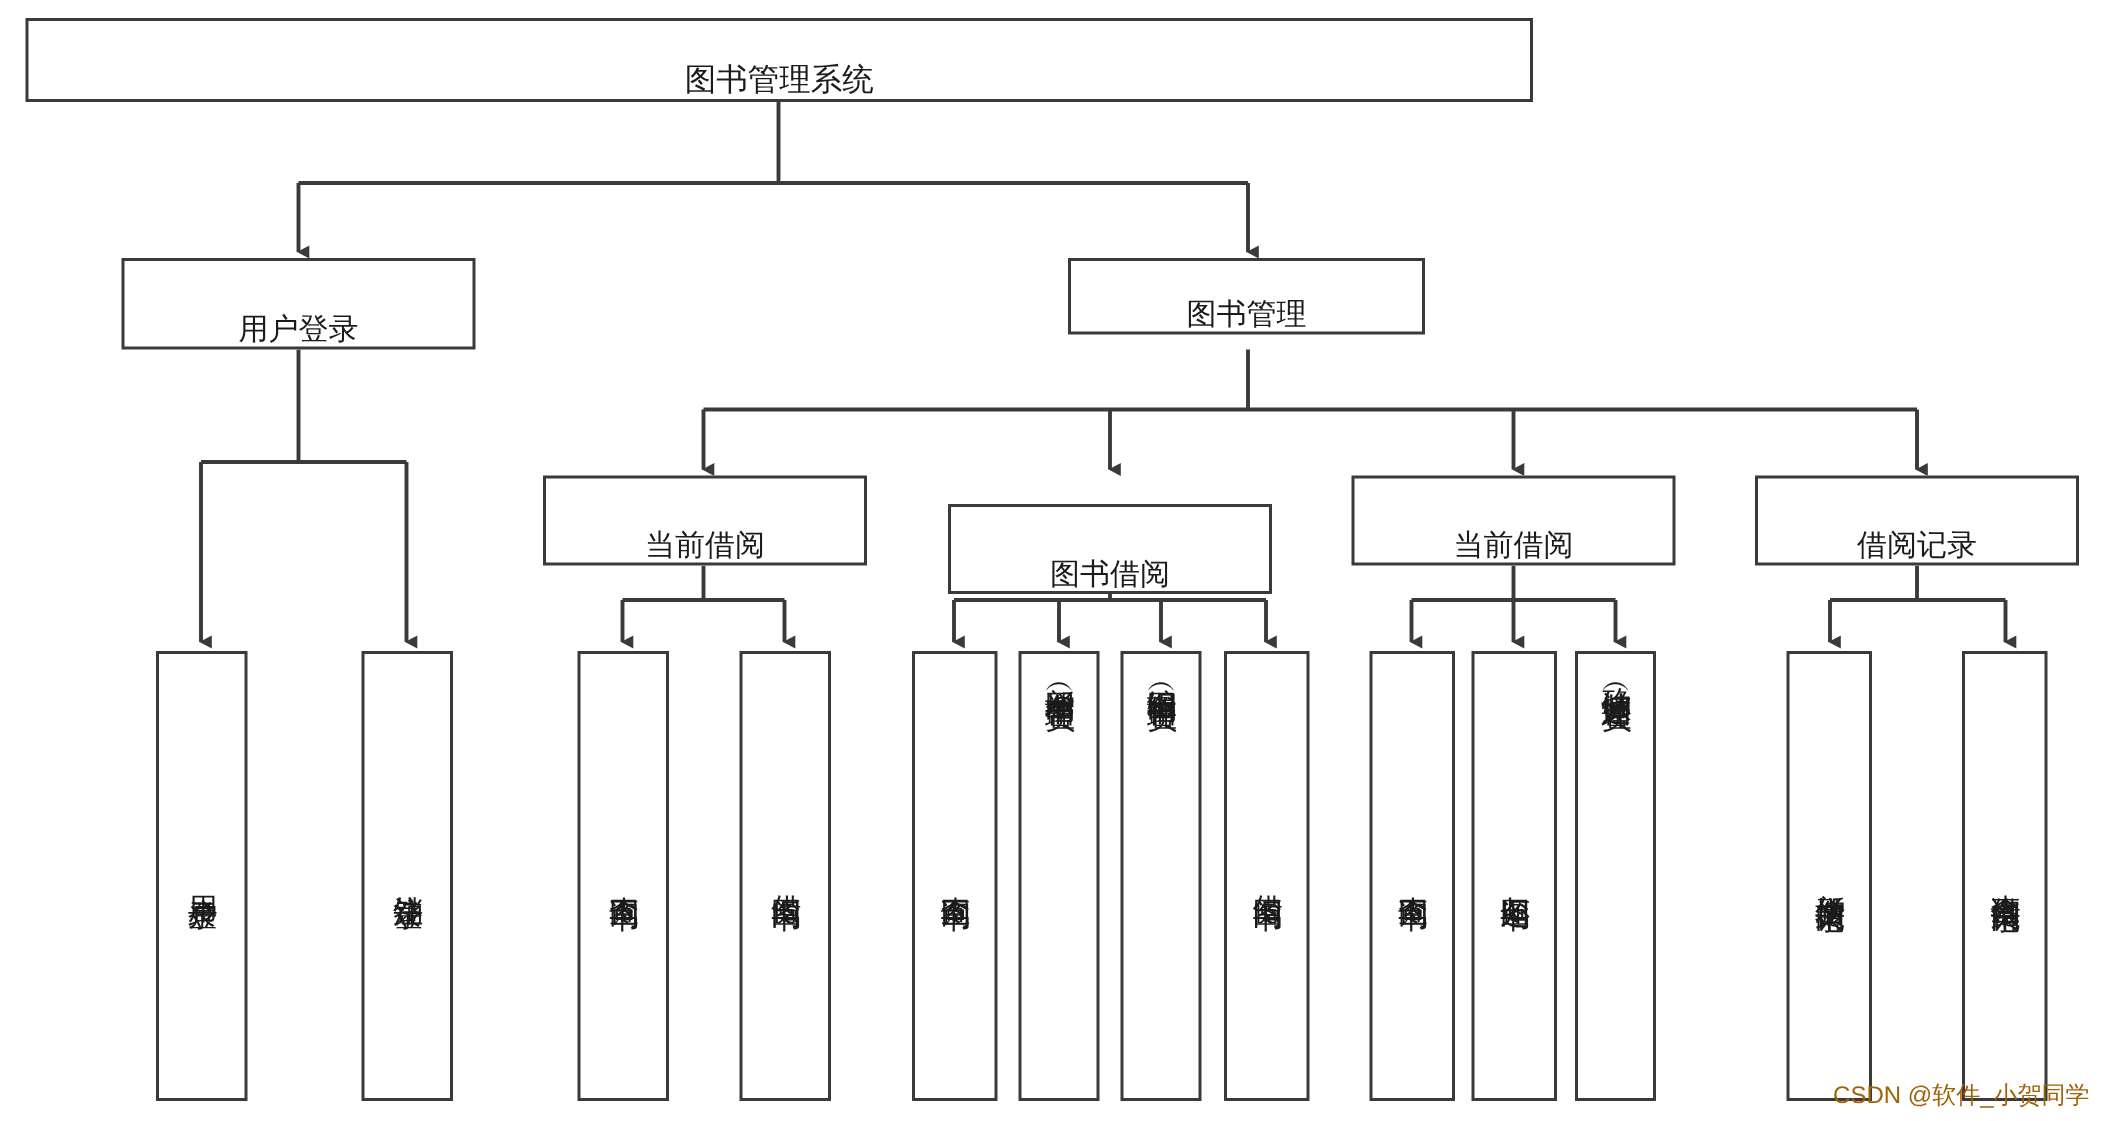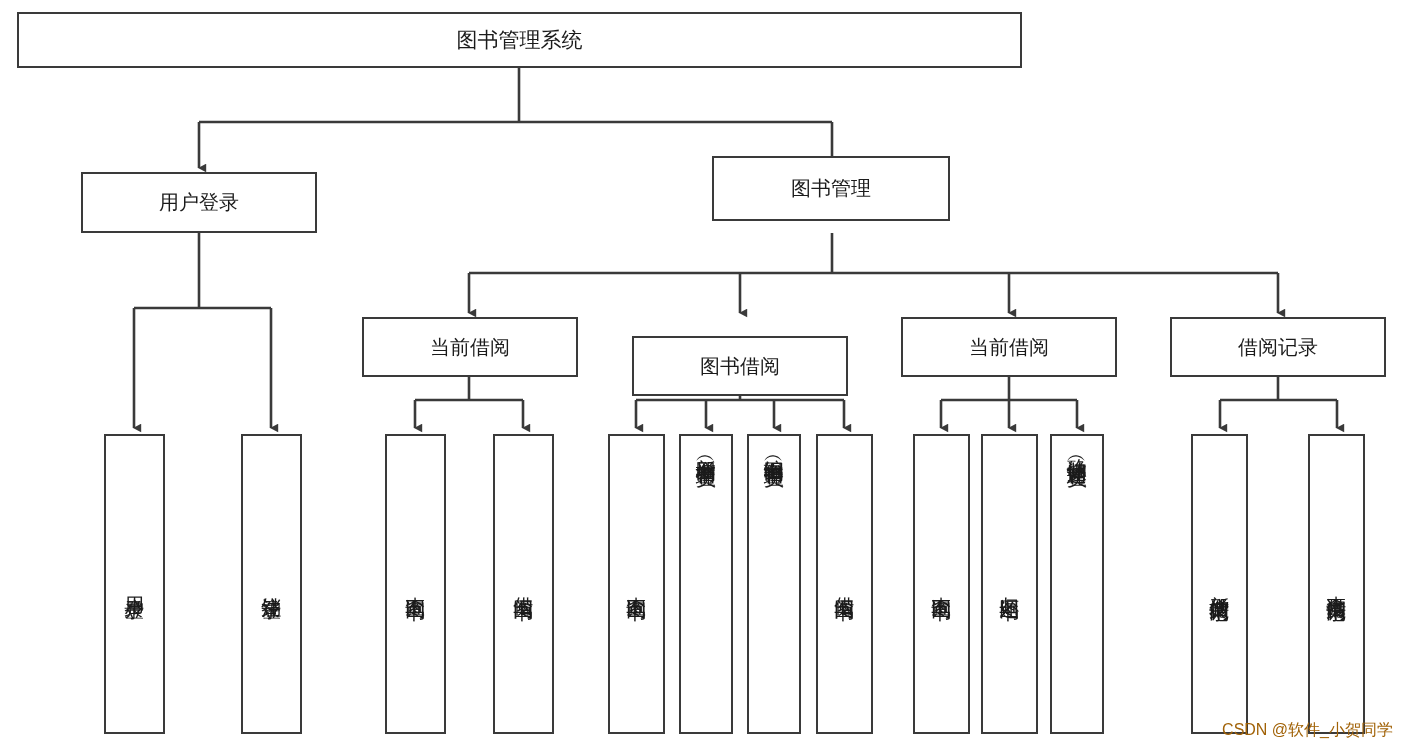--- a/index.html
+++ b/index.html
@@ -24,21 +24,21 @@
     top: 0; left: 0;
     width: 1405px;
     height: 747px;
   }
   .node-box {
     position: absolute;
     box-sizing: border-box;
     background: #ffffff;
     border: 2px solid #3a3a3a;
     display: flex;
-    align-items: center;
+    align-items: flex-end;
     justify-content: center;
     z-index: 3;
   }
   .node-label {
     color: #1b1b1b;
     text-align: center;
     line-height: 1.12;
     user-select: none;
   }
   .node-root .node-label { font-size: 21px; }
@@ -130,21 +130,21 @@
   </svg>
 
   <div class="node-box node-root" style="left:17px; top:12px; width:1005px; height:56px;">
     <span class="node-label">图书管理系统</span>
   </div>
 
   <div class="node-box node-l1" style="left:81px; top:172px; width:236px; height:61px;">
     <span class="node-label">用户登录</span>
   </div>
 
-  <div class="node-box node-l1" style="left:712px; top:156px; width:238px; height:65px;">
+  <div class="node-box node-l1" style="left:712px; top:172px; width:238px; height:51px;">
     <span class="node-label">图书管理</span>
   </div>
 
   <div class="node-box node-l2" style="left:362px; top:317px; width:216px; height:60px;">
     <span class="node-label">当前借阅</span>
   </div>
 
   <div class="node-box node-l2" style="left:632px; top:336px; width:216px; height:60px;">
     <span class="node-label">图书借阅</span>
   </div>

